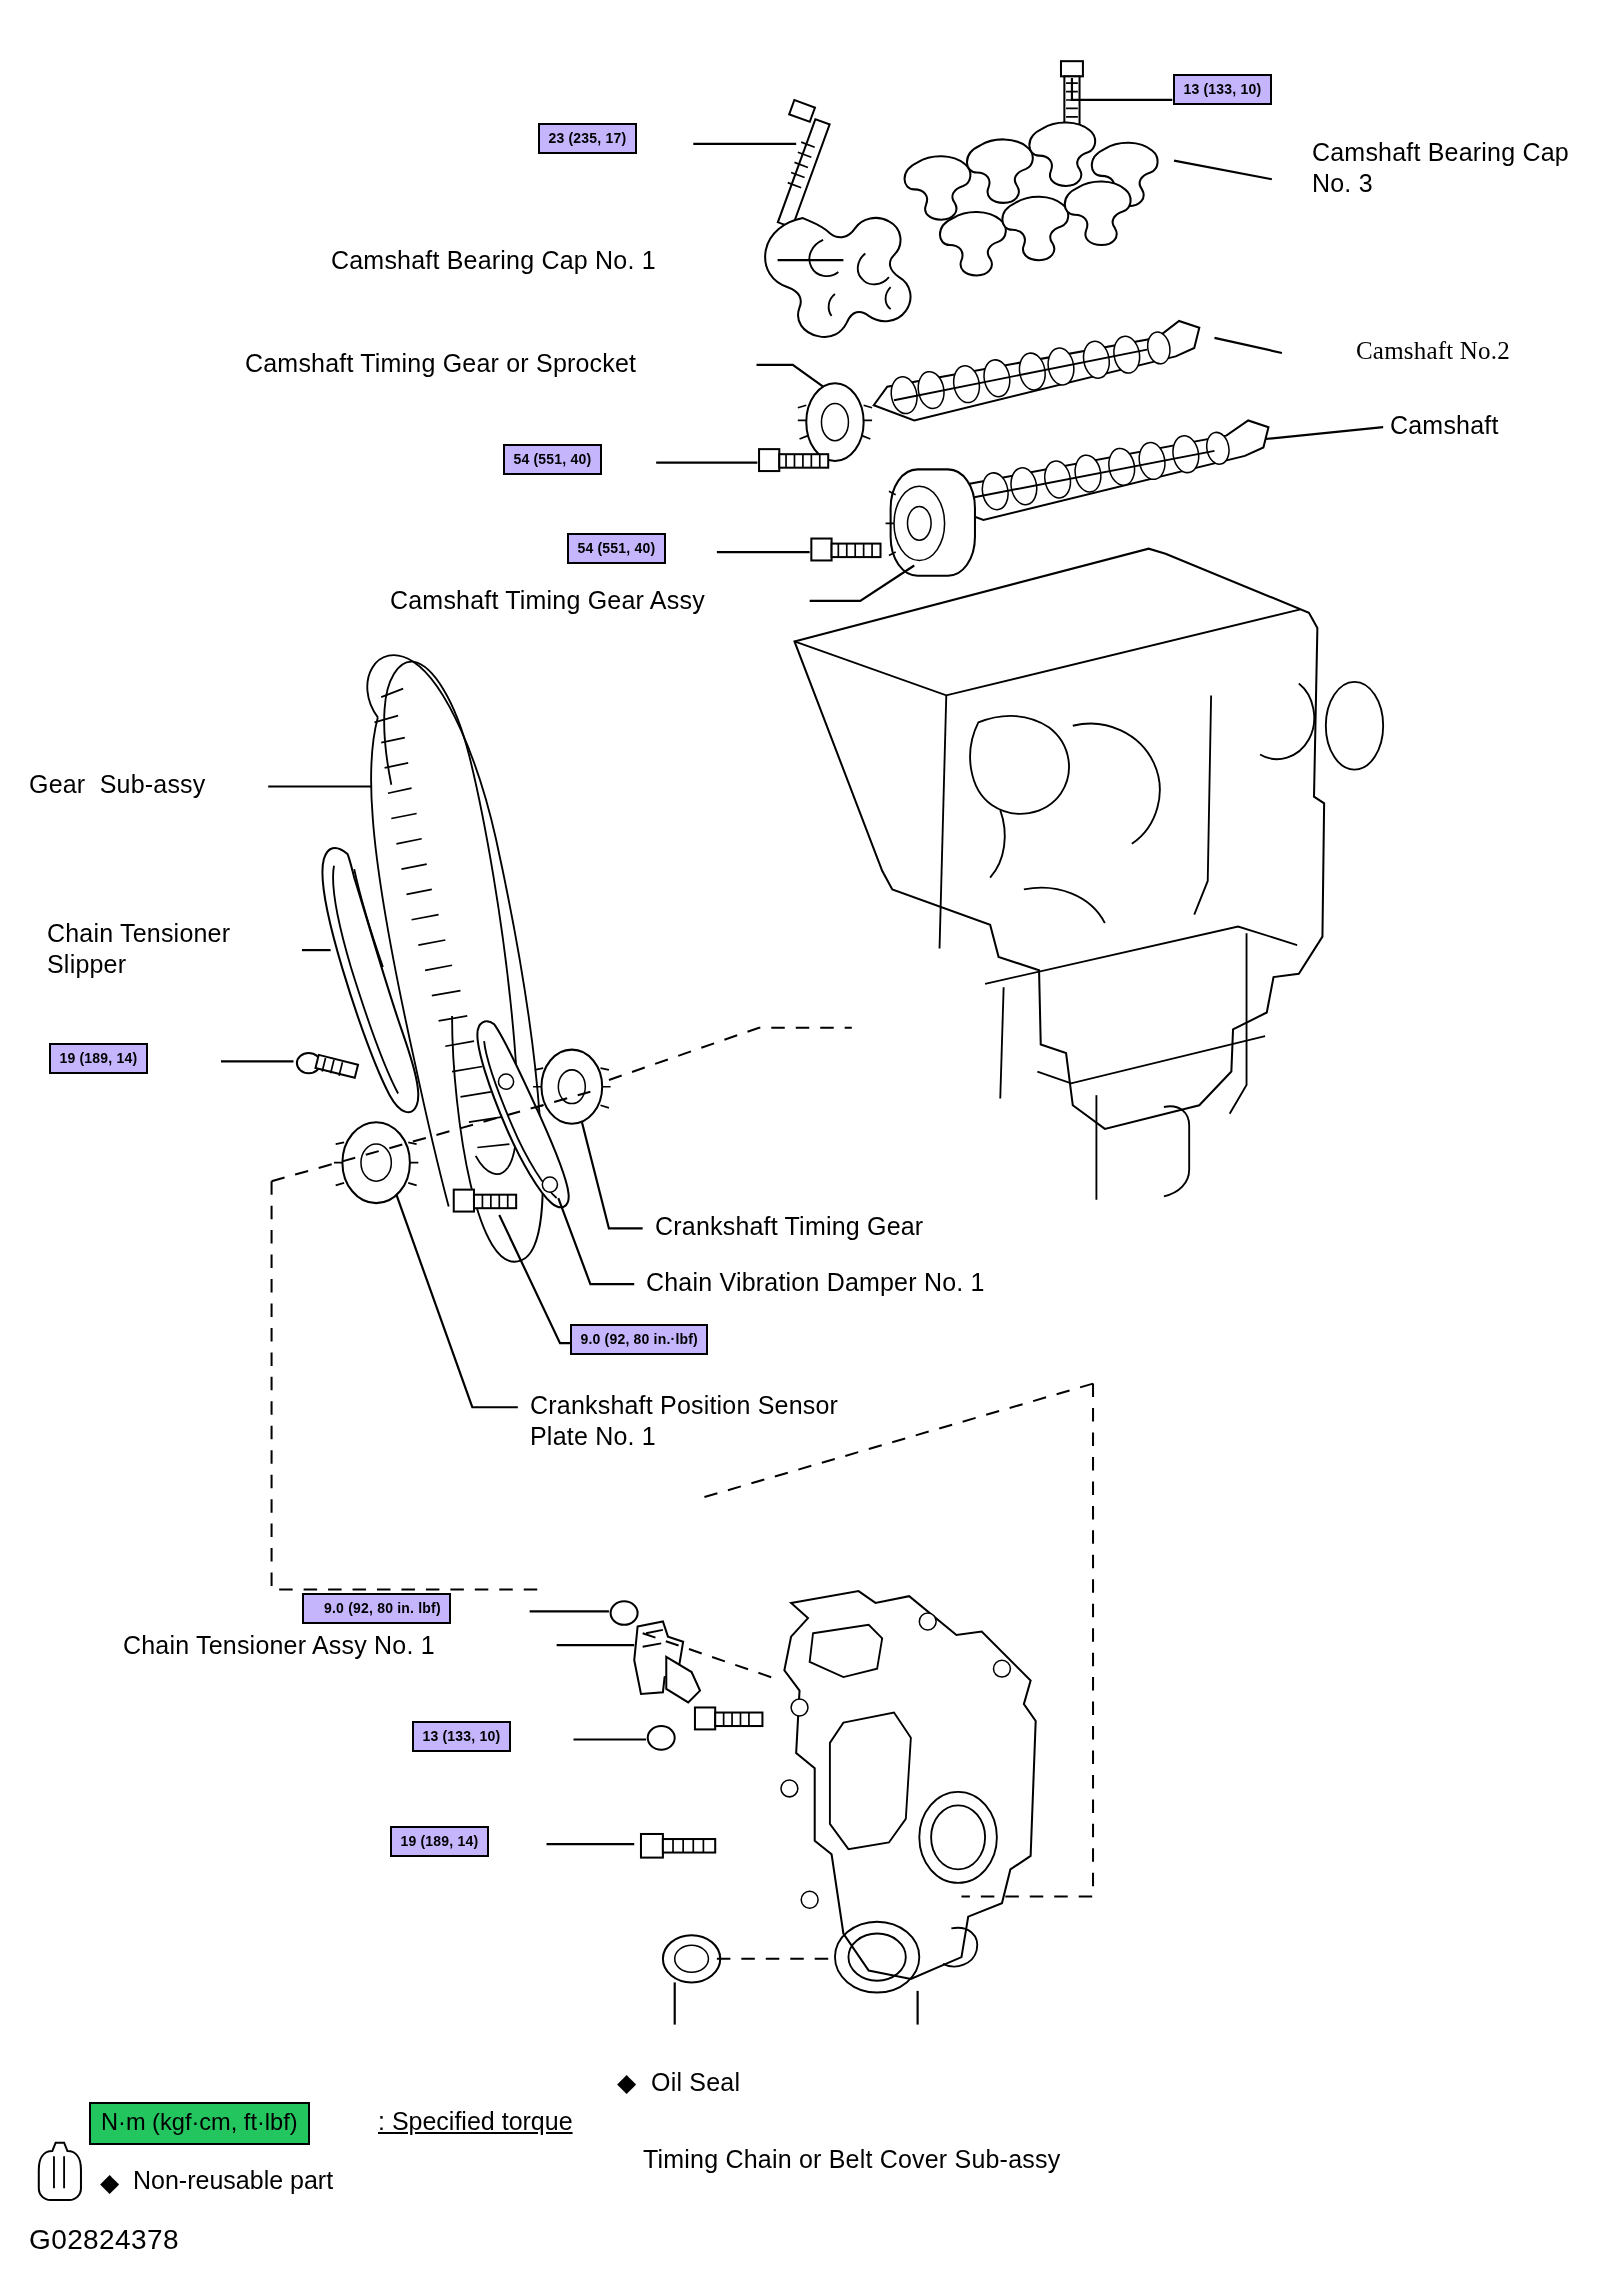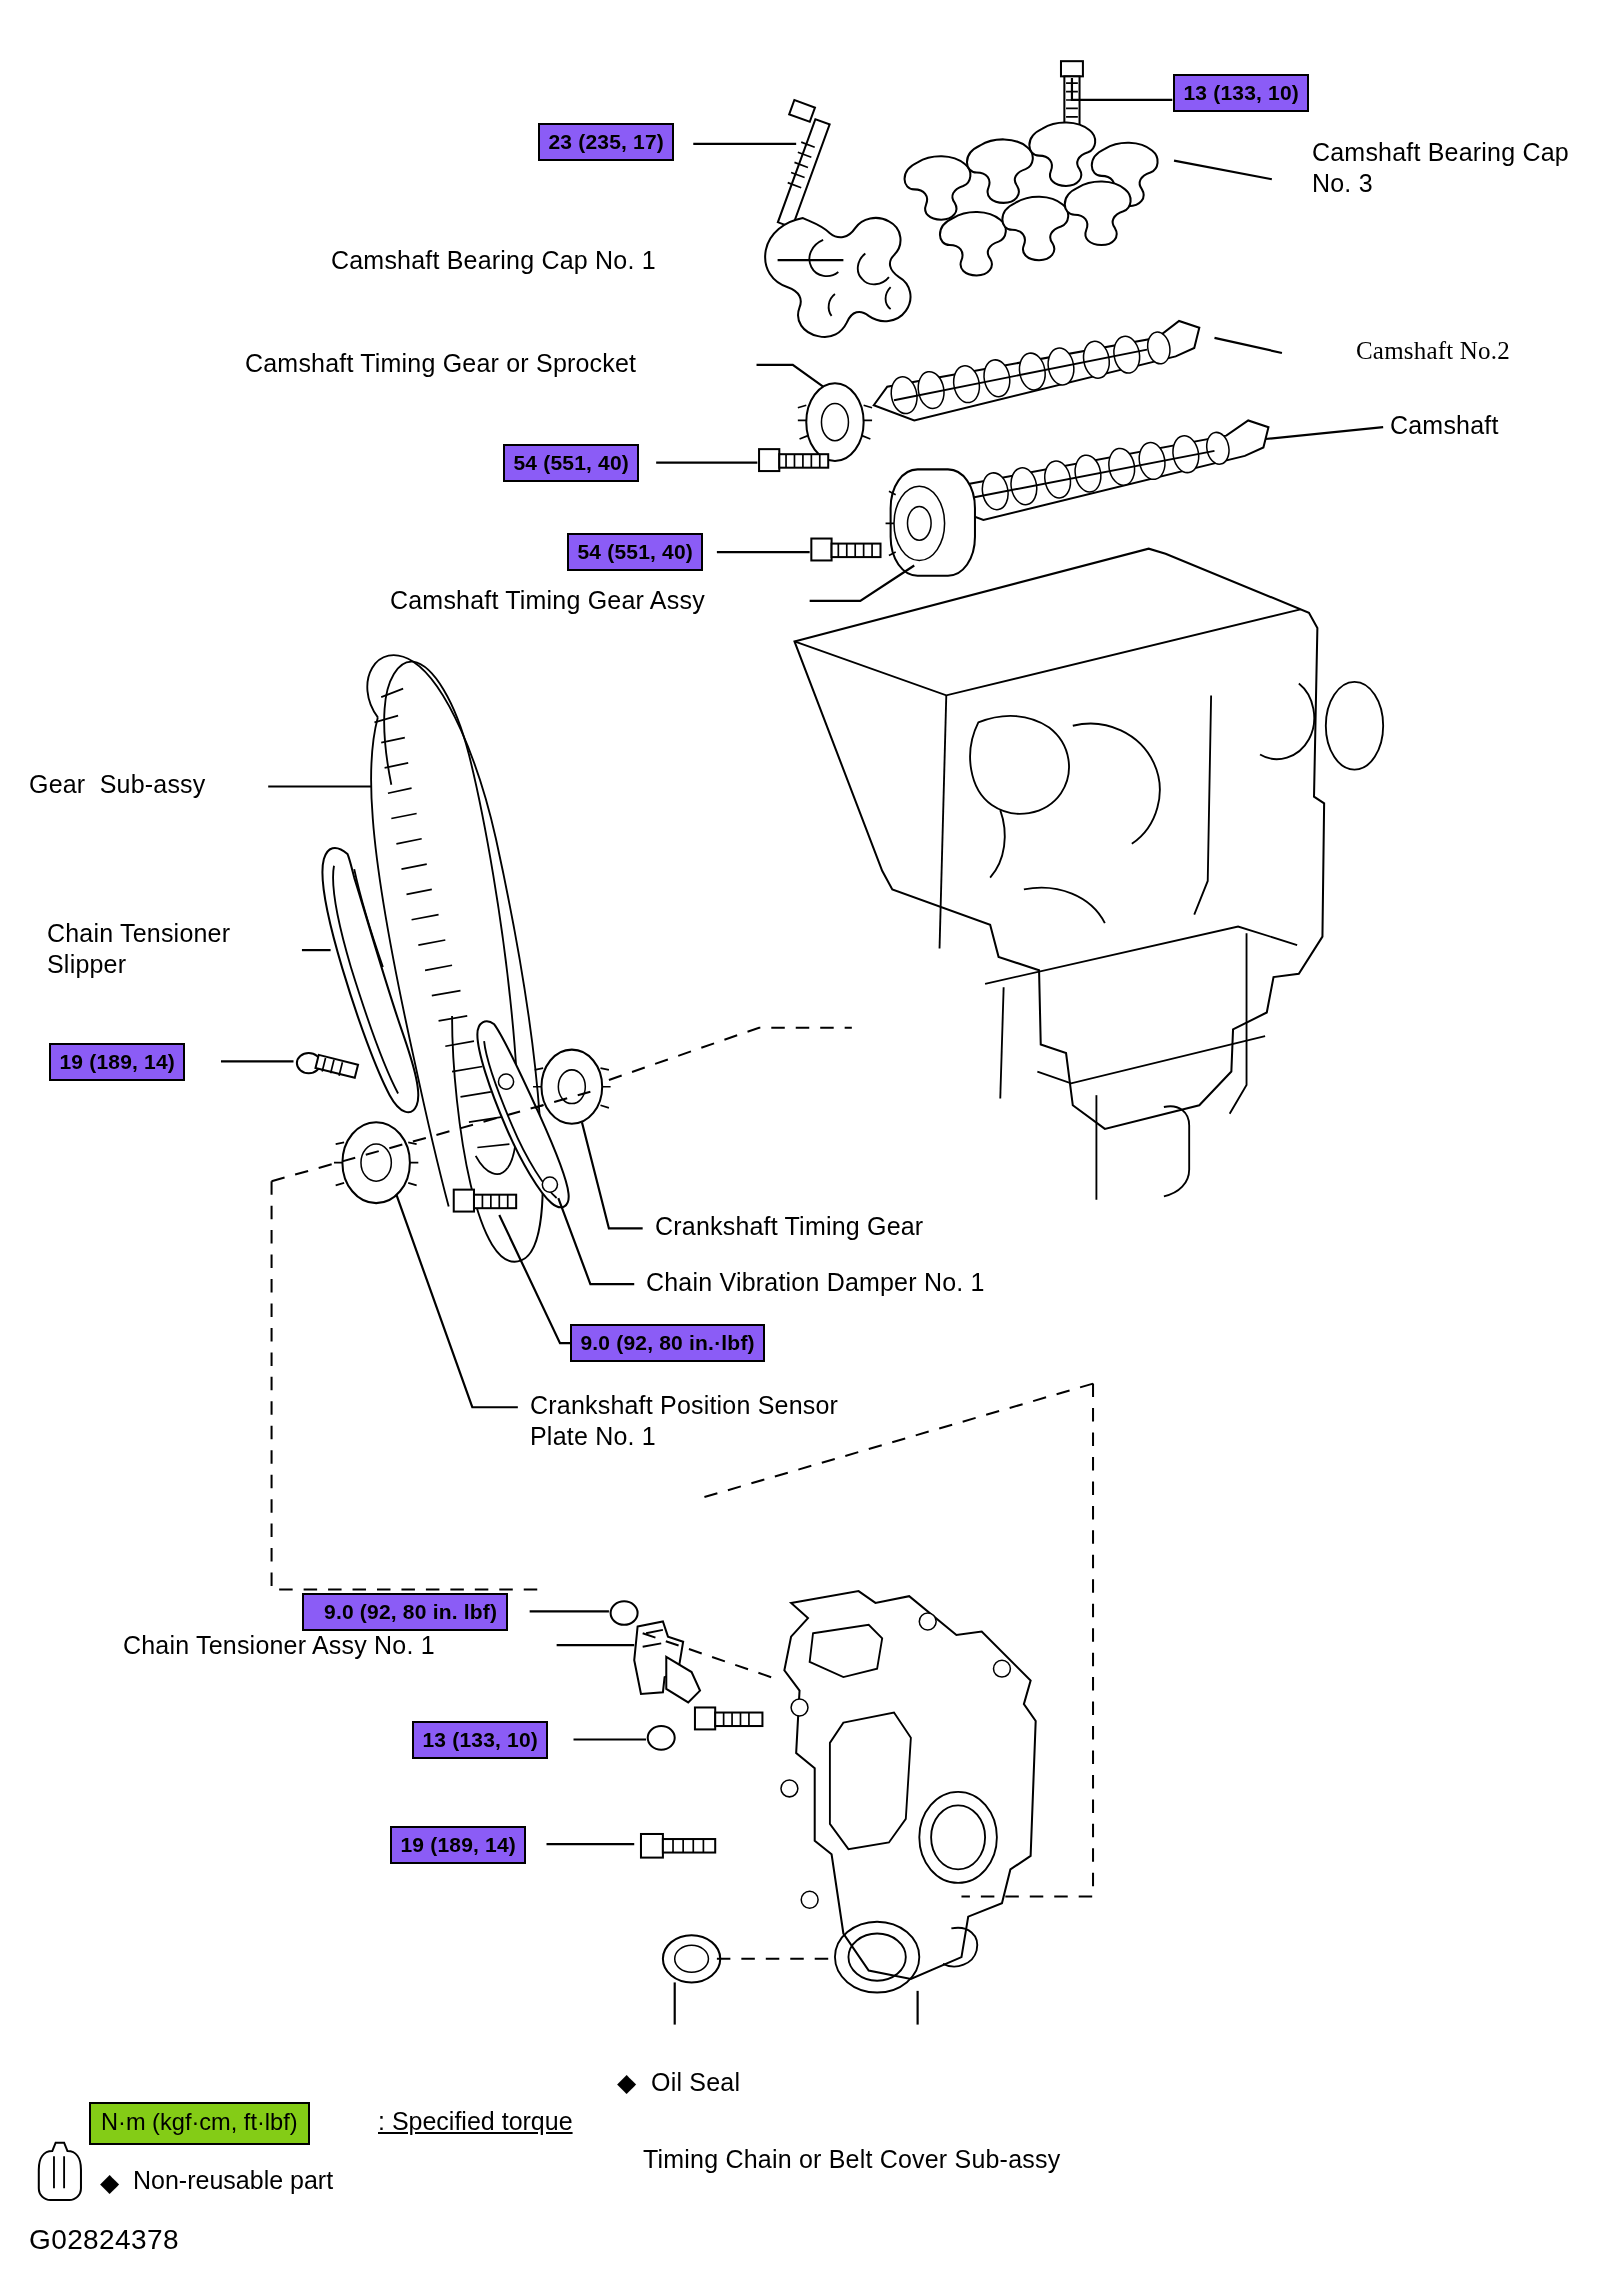--- a/index.html
+++ b/index.html
@@ -21,36 +21,36 @@
   .lbl {
     position: absolute;
     font-size: 25px;
     line-height: 1.22;
     white-space: pre;
     color: #000;
     letter-spacing: 0.2px;
   }
   .torque {
     position: absolute;
-    font-size: 21px;
+    font-size: 14px;
     font-weight: bold;
     line-height: 1;
     white-space: nowrap;
     border: 2.1px solid #000;
-    background: #8b5cf6;
+    background: #c4b5fd;
     padding: 5.9px 8.4px 6.7px 8.4px;
     letter-spacing: 0.2px;
   }
   .legend-box {
     position: absolute;
     font-size: 23.6px;
     line-height: 1;
     white-space: nowrap;
     border: 2.1px solid #000;
-    background: #84cc16;
+    background: #22c55e;
     padding: 6.7px 10px 8.4px 10px;
   }
   .plain {
     position: absolute;
     font-size: 25px;
     white-space: pre;
   }
   .code {
     position: absolute;
     font-size: 28px;

